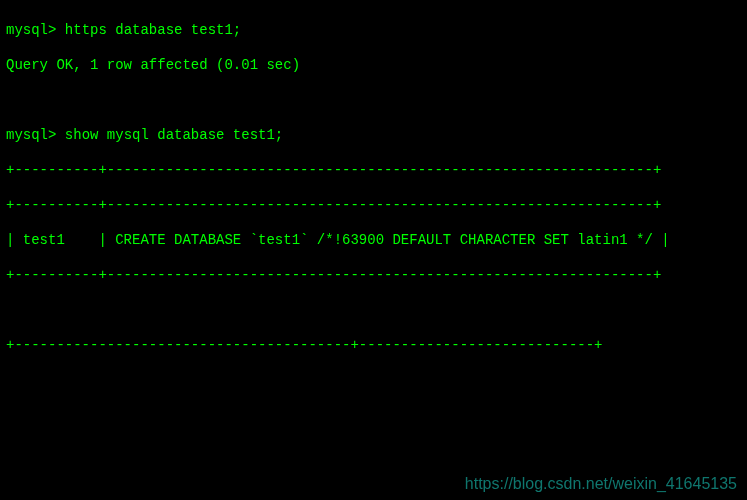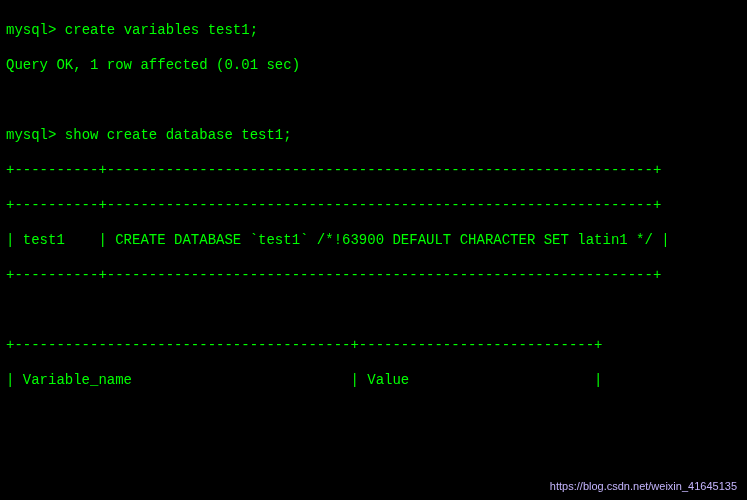--- a/index.html
+++ b/index.html
@@ -16,40 +16,39 @@
   }
   .terminal {
     padding: 4px 6px;
     white-space: pre;
   }
   .line { display: block; }
   .watermark {
     position: absolute;
     right: 10px;
     bottom: 6px;
-    color: #c4b5fd;
+    color: #0f766e;
     font-family: Arial, sans-serif;
-    font-size: 11px;
+    font-size: 16px;
   }
 </style>
 </head>
 <body>
 
 <div class="terminal">
-<span class="line"><span>mysql&gt;</span> <span>create variables test1;</span></span>
+<span class="line"><span>mysql&gt;</span> <span>https database test1;</span></span>
 <span class="line">Query OK, 1 row affected (0.01 sec)</span>
 <span class="line"> </span>
-<span class="line"><span>mysql&gt;</span> <span>show create database test1;</span></span>
+<span class="line"><span>mysql&gt;</span> <span>show mysql database test1;</span></span>
 <span class="line">+----------+-----------------------------------------------------------------+</span>
 <span class="line">+----------+-----------------------------------------------------------------+</span>
 <span class="line">| test1    | CREATE DATABASE `test1` /*!63900 DEFAULT CHARACTER SET latin1 */ |</span>
 <span class="line">+----------+-----------------------------------------------------------------+</span>
 <span class="line"> </span>
 <span class="line">+----------------------------------------+----------------------------+</span>
-<span class="line">| Variable_name                          | Value                      |</span>
 
 
 
 
 
 
 
 
 
 

